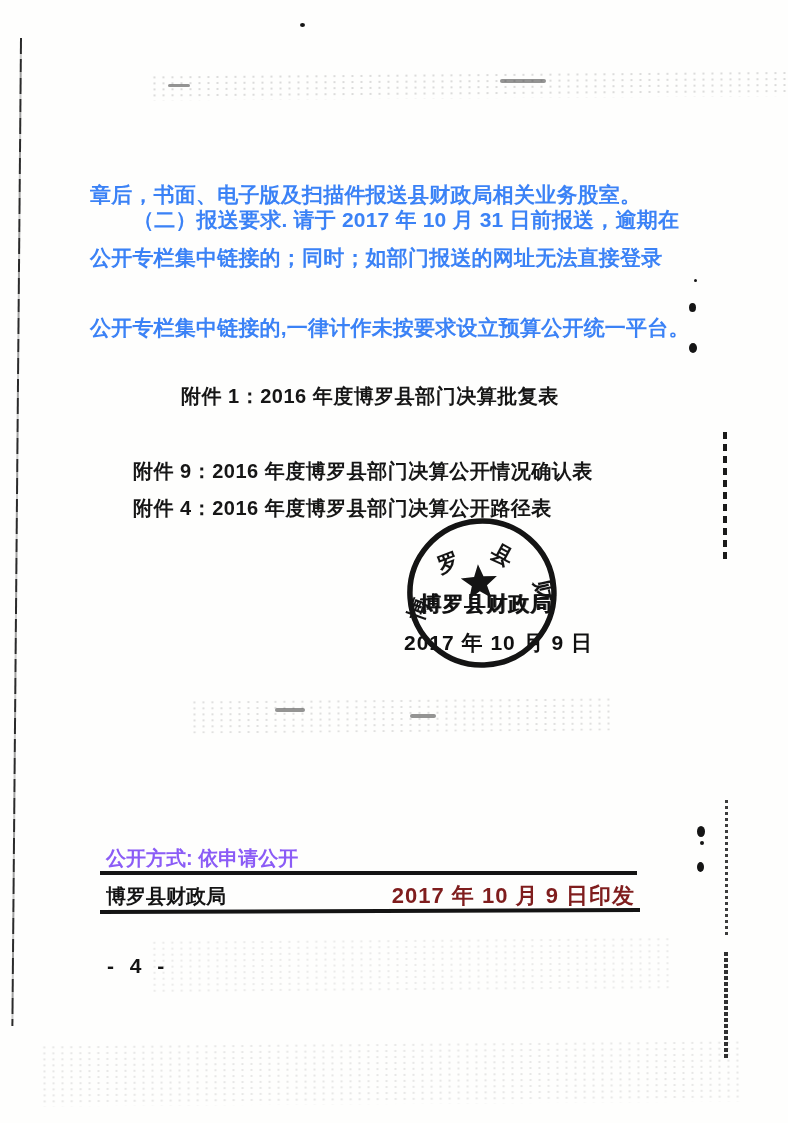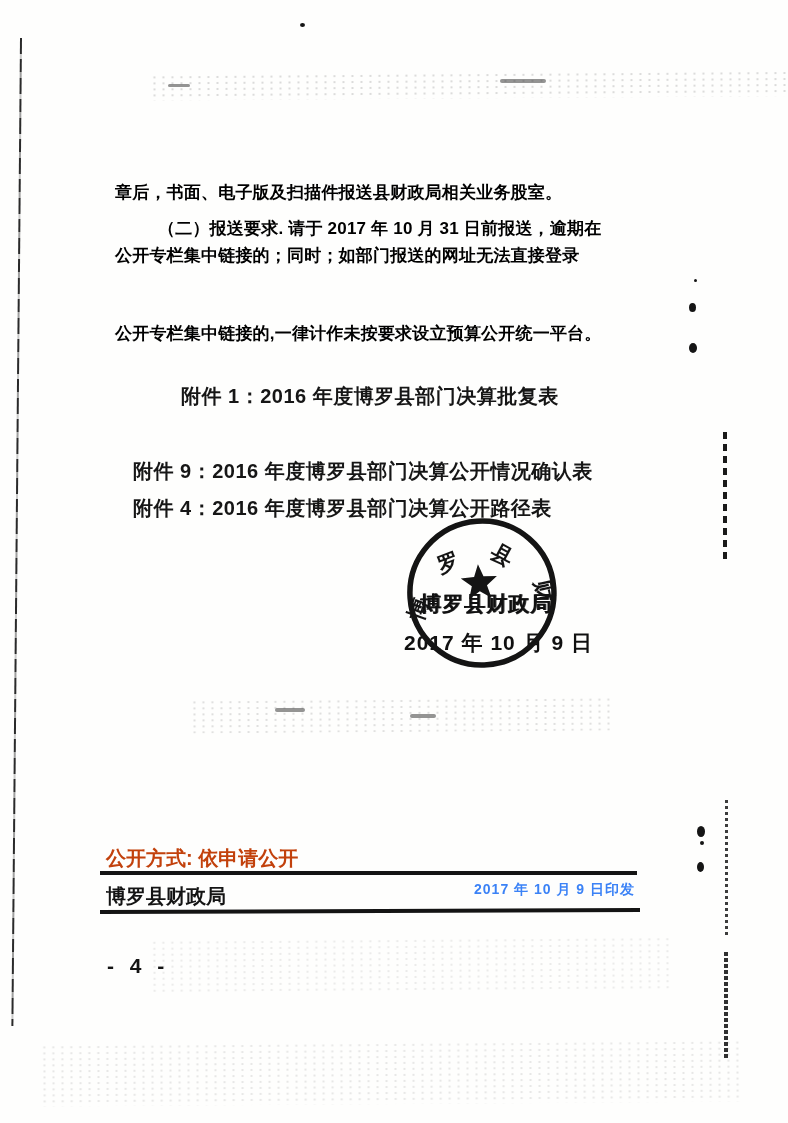--- a/index.html
+++ b/index.html
@@ -35,48 +35,48 @@
   .dashcol{position:absolute;}
   .dashcol.c1{left:723px;top:432px;width:4px;height:128px;
     background:repeating-linear-gradient(to bottom,#1a1a1a 0 7px,transparent 7px 12px);}
   .dashcol.c2{left:725px;top:800px;width:3px;height:138px;
     background:repeating-linear-gradient(to bottom,#1a1a1a 0 3px,transparent 3px 6px);opacity:.85;}
   .dashcol.c3{left:724px;top:952px;width:4px;height:106px;
     background:repeating-linear-gradient(to bottom,#1a1a1a 0 4px,transparent 4px 6px);opacity:.9;}
   
   .bodyline{
     position:absolute;left:90px;width:575px;
-    font-size:17px;font-weight:700;letter-spacing:0.2px;
-    white-space:nowrap;color:#000000;margin-left:25px;
+    font-size:21px;font-weight:700;letter-spacing:0.2px;
+    white-space:nowrap;color:#3b82f6;
   }
   .bodyline.indent{padding-left:43px;}
   .attline{
     position:absolute;left:133px;
     font-size:20px;font-weight:700;letter-spacing:0.5px;
     white-space:nowrap;color:#161616;
   }
   
   .sig-dept{
     position:absolute;left:420px;top:590px;
     font-size:21px;font-weight:700;letter-spacing:1px;color:#101010;
     text-shadow:1px 0 0 rgba(10,10,10,.8);
   }
   .sig-date{
     position:absolute;left:404px;top:629px;
     font-size:21px;font-weight:700;letter-spacing:1px;color:#101010;
   }
   .seal{position:absolute;left:400px;top:513px;width:164px;height:162px;transform:rotate(-4deg);}
   .seal svg{display:block;width:100%;height:100%;}
   
-  .foot-method{position:absolute;left:106px;top:845px;font-size:20px;font-weight:700;color:#c2410c;}
+  .foot-method{position:absolute;left:106px;top:845px;font-size:20px;font-weight:700;color:#8b5cf6;}
   .rule{position:absolute;background:#141414;height:4px;}
   .rule.r1{left:100px;top:871px;width:537px;}
   .rule.r2{left:100px;top:909px;width:540px;transform:rotate(-0.2deg);}
   .foot-issuer{position:absolute;left:106px;top:883px;font-size:20px;font-weight:700;color:#141414;}
-  .foot-printdate{position:absolute;right:153px;top:881px;font-size:14px;font-weight:700;letter-spacing:1px;color:#3b82f6;}
+  .foot-printdate{position:absolute;right:153px;top:881px;font-size:22px;font-weight:700;letter-spacing:1px;color:#7f1d1d;}
   .pagenum{position:absolute;left:107px;top:954px;font-size:21px;font-weight:700;letter-spacing:5px;color:#141414;}
 </style>
 </head>
 <body>
 
 <div class="page">
 
   <div class="edge-line"></div>
   <div class="speckles b1"></div>
   <div class="speckles b2"></div>
@@ -91,23 +91,23 @@
   <div class="blot" style="left:689px;top:303px;width:7px;height:9px;"></div>
   <div class="blot" style="left:689px;top:343px;width:8px;height:10px;"></div>
   <div class="blot" style="left:697px;top:826px;width:8px;height:11px;"></div>
   <div class="blot" style="left:700px;top:841px;width:4px;height:4px;"></div>
   <div class="blot" style="left:697px;top:862px;width:7px;height:10px;"></div>
   <div class="dashcol c1"></div>
   <div class="dashcol c2"></div>
   <div class="dashcol c3"></div>
 
   <div class="bodyline" style="top:181px;">章后，书面、电子版及扫描件报送县财政局相关业务股室。</div>
-  <div class="bodyline indent" style="top:217px;">（二）报送要求. 请于 2017 年 10 月 31 日前报送，逾期在</div>
+  <div class="bodyline indent" style="top:206px;">（二）报送要求. 请于 2017 年 10 月 31 日前报送，逾期在</div>
   <div class="bodyline" style="top:244px;">公开专栏集中链接的；同时；如部门报送的网址无法直接登录</div>
-  <div class="bodyline" style="top:322px;">公开专栏集中链接的,一律计作未按要求设立预算公开统一平台。</div>
+  <div class="bodyline" style="top:314px;">公开专栏集中链接的,一律计作未按要求设立预算公开统一平台。</div>
 
   <div class="attline" style="top:383px;padding-left:48px;">附件 1：2016 年度博罗县部门决算批复表</div>
   <div class="attline" style="top:458px;">附件 9：2016 年度博罗县部门决算公开情况确认表</div>
   <div class="attline" style="top:495px;">附件 4：2016 年度博罗县部门决算公开路径表</div>
 
   <div class="sig-dept">博罗县财政局</div>
   <div class="sig-date">2017 年 10 月 9 日</div>
 
   <div class="seal">
     <svg viewBox="0 0 164 162" xmlns="http://www.w3.org/2000/svg">

